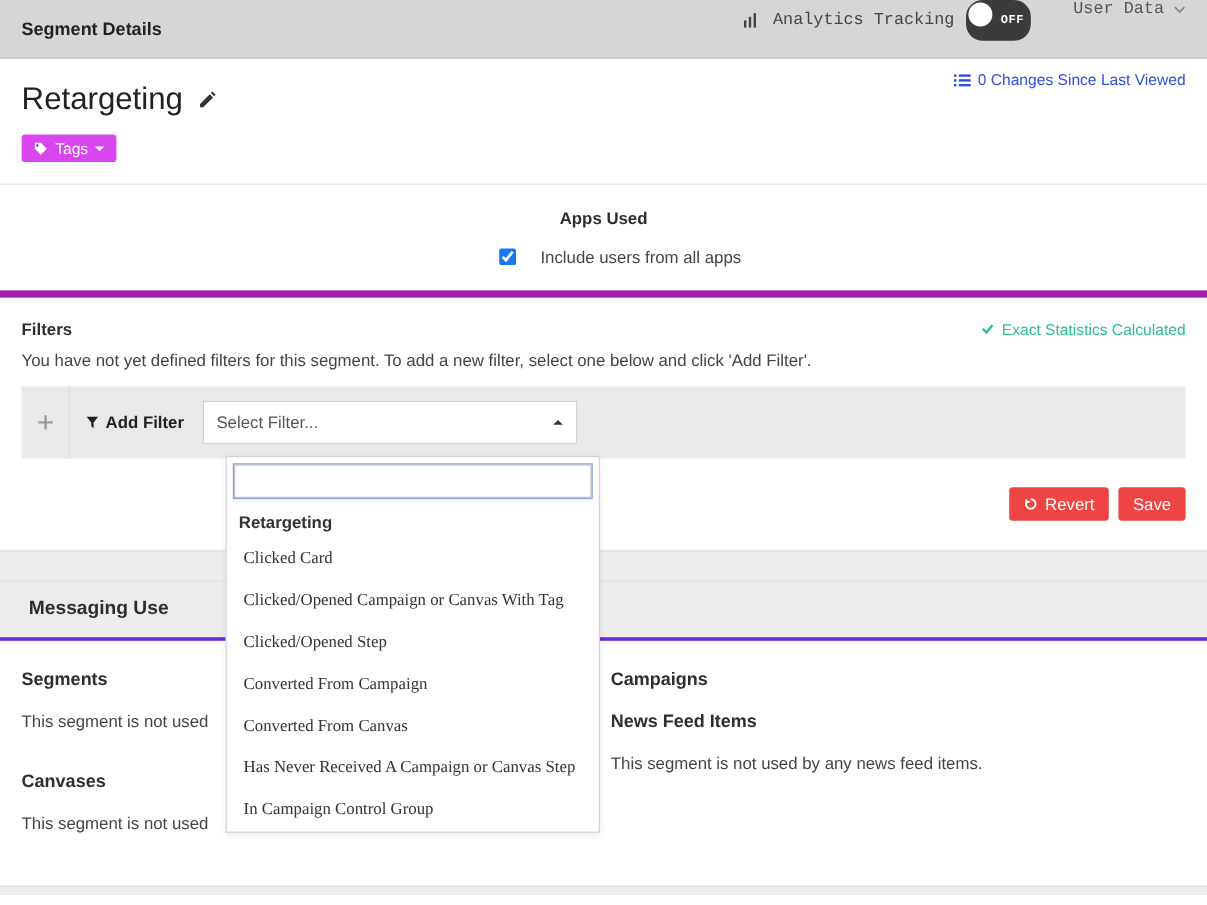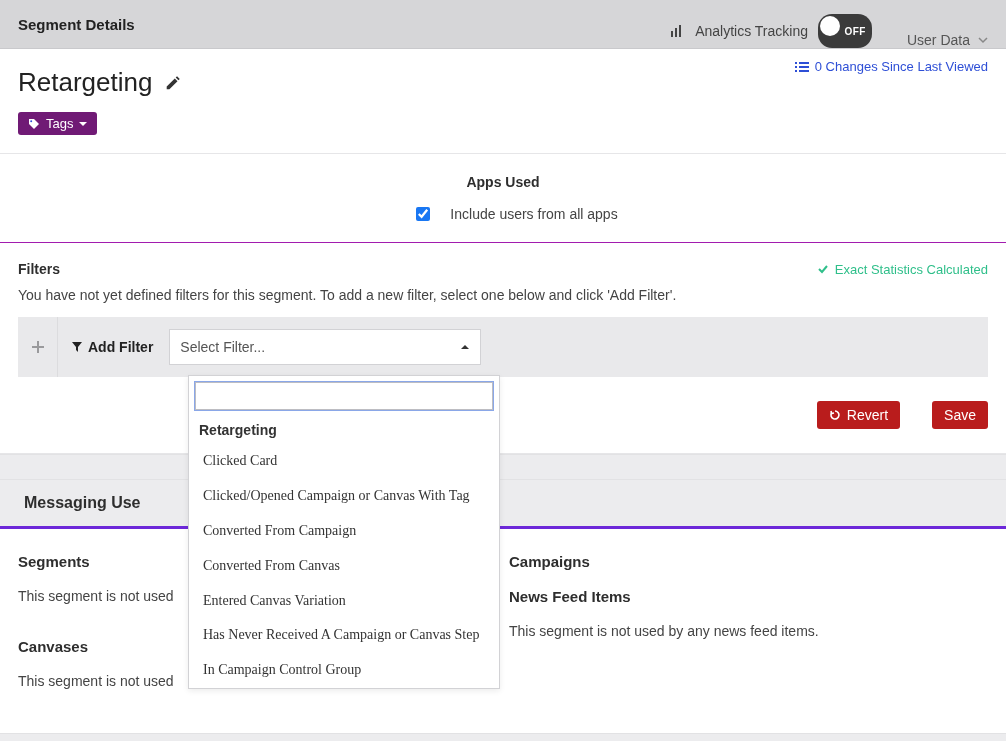--- a/index.html
+++ b/index.html
@@ -21,21 +21,22 @@
     flex: 1;
     display: flex;
     align-items: center;
     padding-left: 18px;
     font-weight: 600;
     font-size: 15px;
     color: #222;
   }
   .topbar-right {
     display: flex;
-    align-items: flex-end;
+    align-items: flex-start;
+    font-family: Liberation Mono, monospace;
   }
   .topbar-sep { width:1px; background:#c3c3c6; }
   .analytics {
     display:flex; align-items:center; gap:10px; padding:0 16px; color:#444; font-size:14px;
   }
   .toggle {
     display:inline-flex; align-items:center;
     background:#3b3b3b; border-radius:14px; height:34px; width:54px; position:relative;
     color:#fff; font-size:10px; font-weight:600; letter-spacing:0.5px;
     padding-right:6px; justify-content:flex-end; cursor:pointer;
@@ -48,31 +49,31 @@
   .seg-title-row { display:flex; align-items:center; gap:12px; }
   .seg-title { font-size:26px; font-weight:400; color:#222; }
   .edit-icon { width:18px; height:18px; color:#333; cursor:pointer; }
   .changes {
     position:absolute; right:18px; top:10px;
     color:#2e4fd6; font-size:13px; display:flex; align-items:center; gap:6px; cursor:pointer;
   }
 
   .tags-btn {
     margin-top:14px; display:inline-flex; align-items:center; gap:6px;
-    background:#701a75; color:#fff; font-size:13px; padding:4px 10px; border-radius:3px; cursor:pointer;
+    background:#d946ef; color:#fff; font-size:13px; padding:4px 10px; border-radius:3px; cursor:pointer;
   }
 
   .hr { height:1px; background:#e6e6e8; margin:18px -18px 0 -18px; }
 
   .apps-row { display:flex; align-items:center; gap:16px; padding:20px 0 20px 0;flex-direction:column; }
   .apps-label { font-weight:600; font-size:14px; }
   .chk-label { display:flex; align-items:center; gap:20px; font-size:14px; color:#444;margin-left:28px; }
   .chk { width:14px; height:14px; accent-color:#1977f3; }
 
-  .filters-head { display:flex; align-items:center; justify-content:space-between; padding:18px 18px 6px 18px; border-top:1px solid #a21caf;}
+  .filters-head { display:flex; align-items:center; justify-content:space-between; padding:18px 18px 6px 18px; border-top:6px solid #a21caf;}
   .filters-title { font-weight:600; font-size:14px; }
   .exact-stats { color:#2fbf8a; font-size:13px; display:flex; align-items:center; gap:6px; }
   .filters-desc { padding:4px 18px 14px 18px; font-size:14px; color:#444; }
 
   .filter-bar {
     margin:0 18px; background:#e9e9eb; display:flex; align-items:center; height:60px;
     position:relative;
   }
   .plus-cell {
     width:40px; height:100%; display:flex; align-items:center; justify-content:center;
@@ -95,21 +96,21 @@
     width:100%; height:28px; border:1px solid #bdbdc2; outline:1px solid #8aa7e8; padding:0 6px; font-size:13px;
   }
   .dd-scroll { overflow-y:auto; flex:1; position:relative; }
   .dd-group { padding:6px 10px; font-weight:600; color:#333; font-size:14px; }
   .dd-item { padding:8px 14px; font-size:14px; color:#333; cursor:pointer; line-height:1.35;font-family:Liberation Serif, serif; }
   .dd-scroll::-webkit-scrollbar { width:8px; }
   .dd-scroll::-webkit-scrollbar-thumb { background:#c2c2c5; border-radius:4px; }
 
   .action-row { padding:24px 18px 24px 18px; display:flex; justify-content:flex-end; gap:8px; border-bottom:1px solid #e6e6e8;}
   .btn { display:inline-flex; align-items:center; gap:6px; padding:6px 12px; border-radius:3px; font-size:14px; cursor:pointer; }
-  .btn-grey { background:#b91c1c; color:#fff;margin-left:24px; }
+  .btn-grey { background:#ef4444; color:#fff; }
 
   .gap-grey { height:26px; background:#ececee; border-top:1px solid #e2e2e4; border-bottom:1px solid #e2e2e4;}
 
   .msguse-head { background:#ececee; padding:14px 24px; font-weight:600; font-size:16px; border-bottom:3px solid #6d28d9;}
   .msggrid {
     display:grid; grid-template-columns:1fr 1fr; column-gap:12px; padding:24px 18px 10px 18px;
   }
   .mgcell { padding-right:18px; }
   .mghead { font-weight:600; font-size:15px; margin-bottom:18px;}
   .mgtext { font-size:14px; color:#444; margin-bottom:34px; }
@@ -217,23 +218,23 @@
   </div>
 
   <div class="dropdown">
     <div class="dd-search">
       <input type="text" style="">
     </div>
     <div class="dd-scroll">
       <div class="dd-group">Retargeting</div>
       <div class="dd-item">Clicked Card</div>
       <div class="dd-item">Clicked/Opened Campaign or Canvas With Tag</div>
+      <div class="dd-item">Clicked/Opened Step</div>
       <div class="dd-item">Converted From Campaign</div>
       <div class="dd-item">Converted From Canvas</div>
-      <div class="dd-item">Entered Canvas Variation</div>
       <div class="dd-item">Has Never Received A Campaign or Canvas Step</div>
       <div class="dd-item">In Campaign Control Group</div>
     </div>
   </div>
 </div>
 
 <div class="action-row">
   <div class="btn btn-grey">
     <svg width="12" height="12" viewBox="0 0 12 12">
         <path d="M6 2 A4 4 0 1 1 2.5 4" stroke="#fff" stroke-width="1.6" fill="none"></path>

